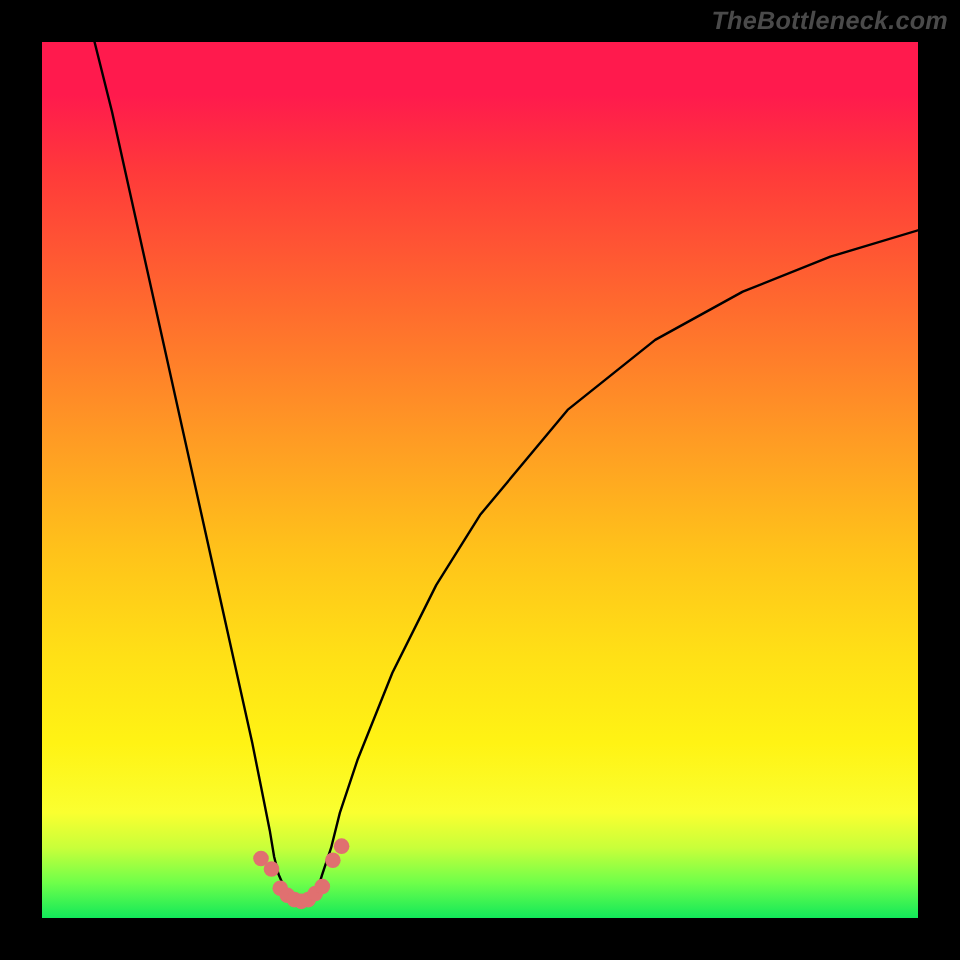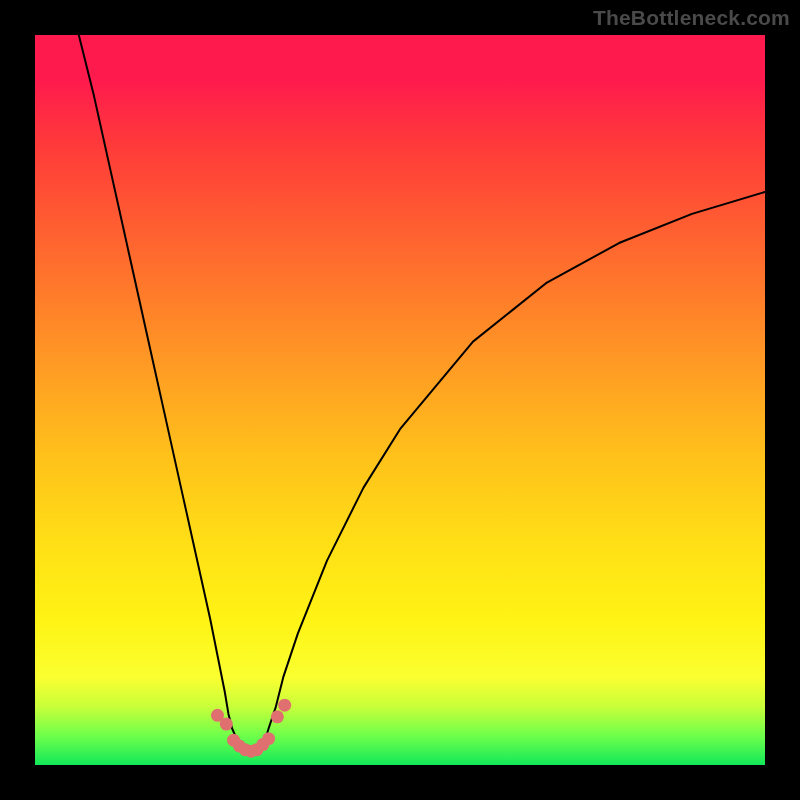--- a/index.html
+++ b/index.html
@@ -9,20 +9,21 @@
     height: 800px;
     background: #000;
     font-family: Arial, Helvetica, sans-serif;
     overflow: hidden;
   }
   .frame {
     position: absolute;
     left: 0; top: 0;
     width: 800px; height: 800px;
     background: #000;
+    font-style: italic;
   }
   .plot {
     position: absolute;
     left: 35px;
     top: 35px;
     width: 730px;
     height: 730px;
     background: linear-gradient(to bottom,
       #ff1a4d 0%,
       #ff1a4d 6%,

